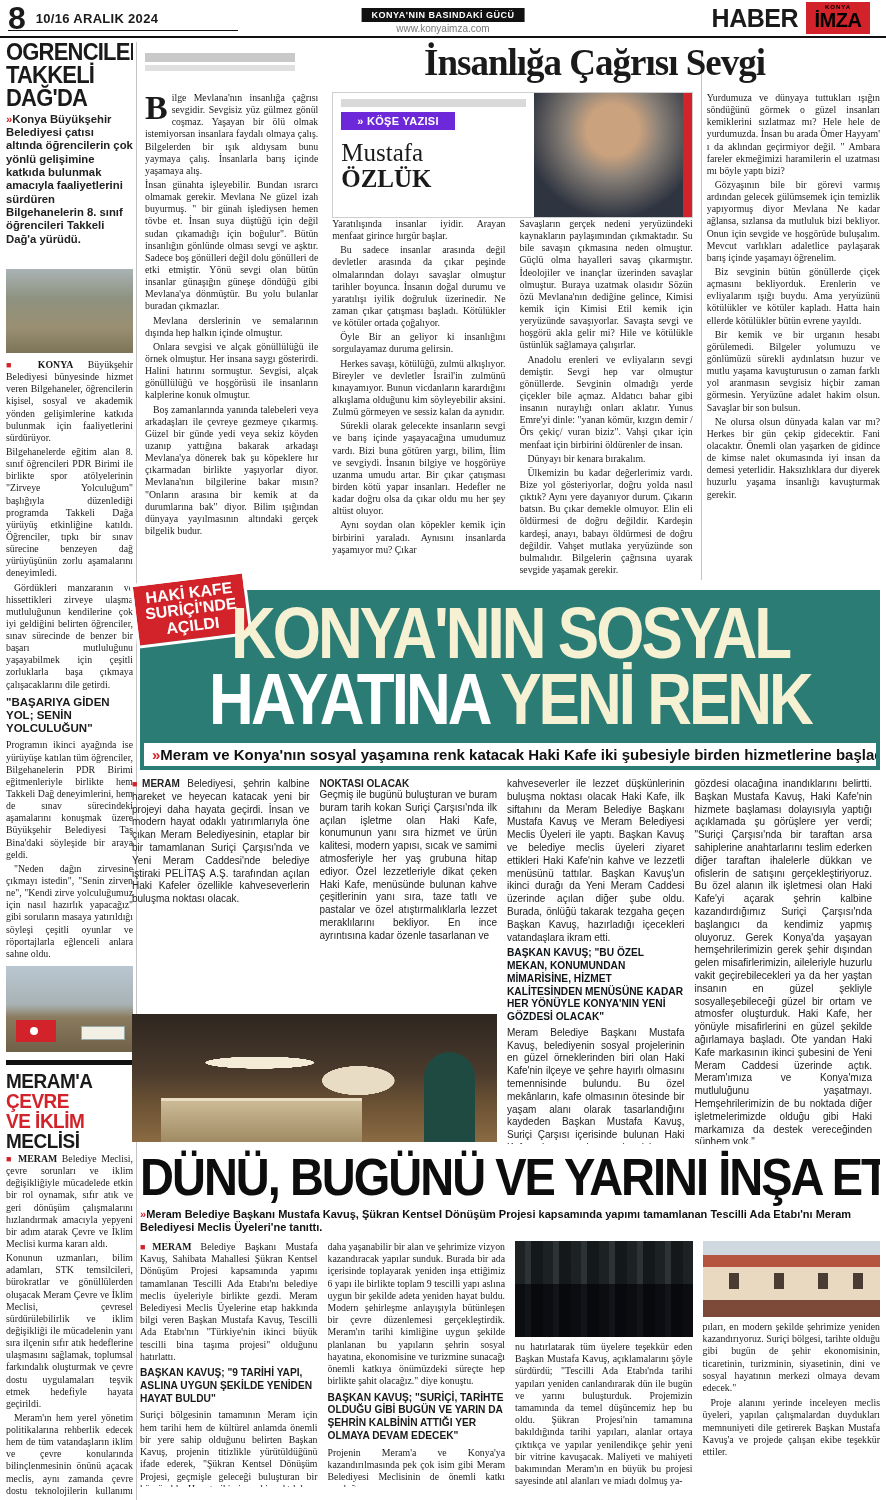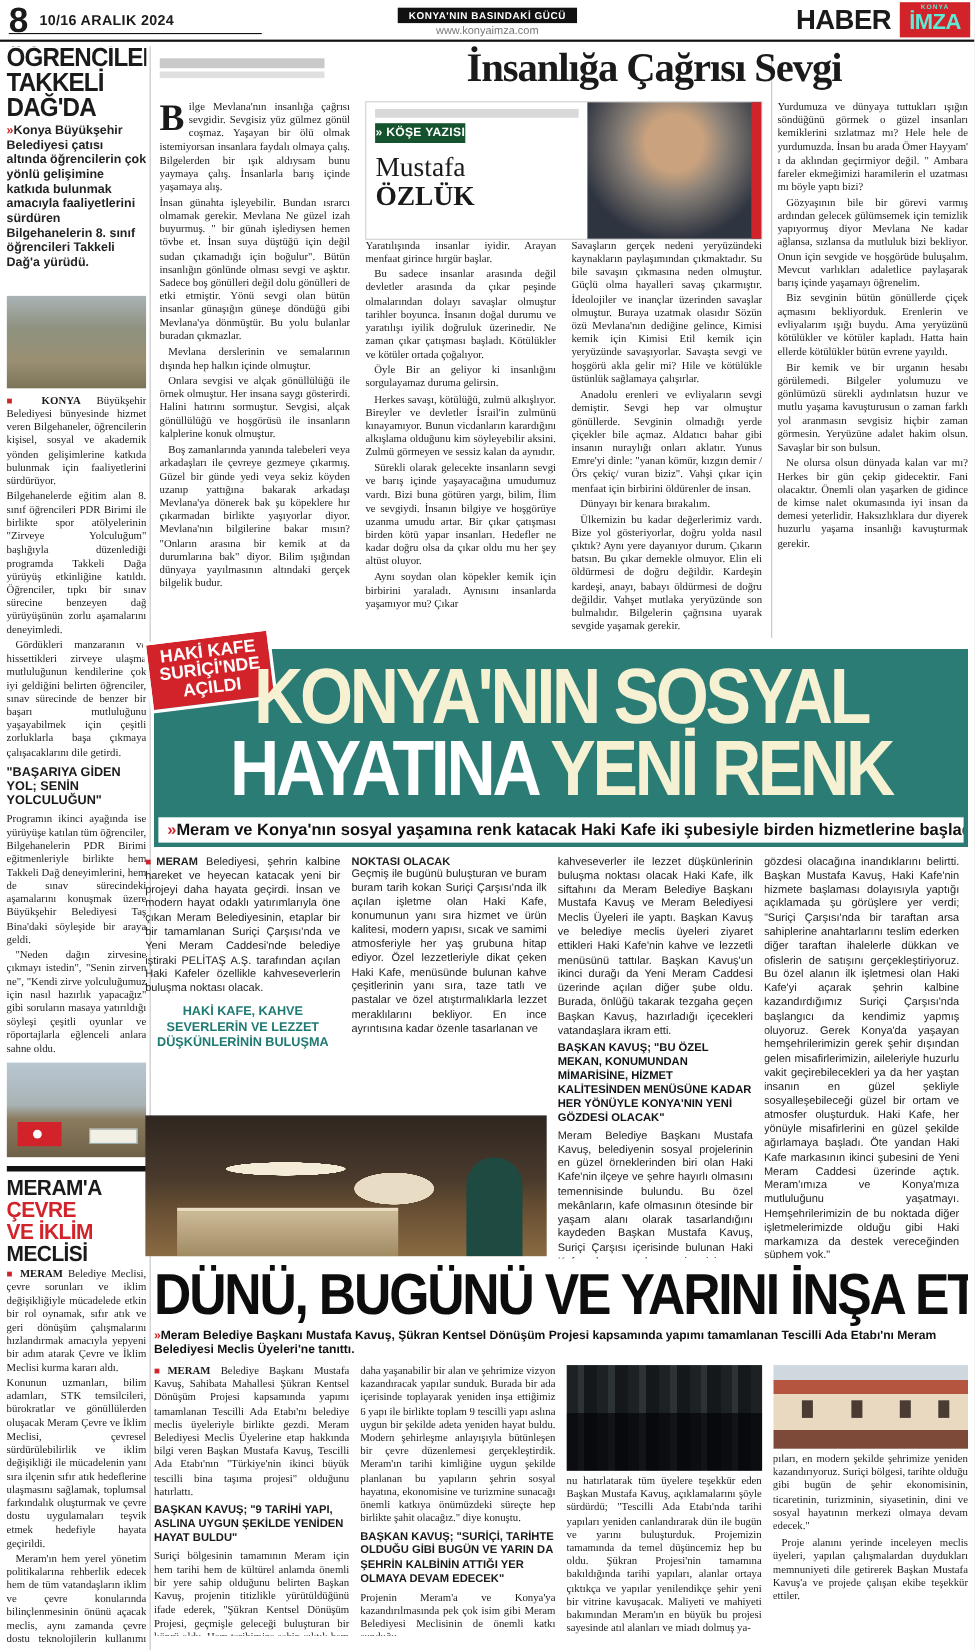--- a/index.html
+++ b/index.html
@@ -11,23 +11,23 @@
   }
   
   .masthead { position:absolute; top:0; left:0; width:886px; height:38px;
     border-bottom:2px solid #111; display:flex; align-items:center; }
   .pagenum { font-family:"Liberation Sans",sans-serif; font-weight:900; font-size:32px; margin-left:8px; line-height:1; }
   .dateline { font-family:"Liberation Sans",sans-serif; font-weight:700; font-size:13px; margin-left:10px; letter-spacing:.3px; }
   .mast-center { position:absolute; left:50%; top:4px; transform:translateX(-50%); text-align:center; }
   .tagline { display:inline-block; background:#111; color:#fff; font-family:"Liberation Sans",sans-serif;
     font-weight:700; font-size:9px; padding:2px 10px; letter-spacing:.5px; }
   .website { font-family:"Liberation Sans",sans-serif; font-size:10px; color:#777; margin-top:1px; }
-  .mast-right { position:absolute; right:4px; top:2px; display:flex; align-items:center; gap:8px; }
+  .mast-right { position:absolute; right:16px; top:2px; display:flex; align-items:center; gap:8px; }
   .section-word { font-family:"Liberation Sans",sans-serif; font-weight:900; font-size:25px; letter-spacing:-.5px; }
-  .brand-box { background:#d2232a; color:#5eead4; width:64px; height:32px; text-align:center;
+  .brand-box { background:#d2232a; color:#000000; width:64px; height:32px; text-align:center;
     font-family:"Liberation Sans",sans-serif; line-height:1; padding-top:2px; }
   .brand-top { font-size:6px; font-weight:700; letter-spacing:1px; display:block; }
   .brand-main { font-size:20px; font-weight:900; letter-spacing:-.5px; display:block; }
   .mast-hline { position:absolute; top:30px; left:8px; width:230px; border-bottom:1.5px solid #111; }
 
   
   .vrule { position:absolute; width:1px; background:#c4c4c4; }
   .vrule-left { left:136px; top:42px; height:1458px; }
   .vrule-kose { left:701px; top:52px; height:528px; }
 
@@ -67,22 +67,22 @@
   .kose-grid { margin-top:8px; display:grid; grid-template-columns:repeat(4,1fr); grid-template-rows:126px auto;
     column-gap:14px; height:486px; }
   .kose-col { overflow:hidden; }
   .kc1 { grid-column:1; grid-row:1/3; }
   .kc2 { grid-column:2; grid-row:2; }
   .kc3 { grid-column:3; grid-row:2; }
   .kc4 { grid-column:4; grid-row:1/3; }
   .author-box { grid-column:2/4; grid-row:1; border:1px solid #cfcfcf; display:flex; position:relative; background:#fff; }
   .author-left { flex:1 1 55%; padding:6px 8px; }
   .author-graybar { height:8px; background:#d9d9d9; margin-bottom:4px; }
-  .kose-label { display:inline-block; background:#14532d; color:#fff; font-family:"Liberation Sans",sans-serif;
-    font-weight:800; font-size:11px; padding:3px 0; letter-spacing:.3px; }
+  .kose-label { display:inline-block; background:#6d28d9; color:#fff; font-family:"Liberation Sans",sans-serif;
+    font-weight:800; font-size:11px; padding:3px 16px; letter-spacing:.3px; }
   .author-name { margin-top:10px; font-family:"Liberation Serif",serif; line-height:1.02; }
   .author-first { font-size:25px; font-weight:400; display:block; }
   .author-last { font-size:25px; font-weight:700; display:block; }
   .author-photo { flex:0 0 44%; position:relative;
     background:radial-gradient(circle at 50% 30%, #caa27e 0 22%, #8a8178 40%, #2e3440 75%); }
   .red-stripe { position:absolute; right:0; top:0; bottom:0; width:9px; background:#d2232a; }
   .dropcap { float:left; font-size:34px; font-weight:700; line-height:.85; padding:2px 4px 0 0; font-family:"Liberation Serif",serif; }
 
   
   .banner { position:absolute; left:140px; top:590px; width:740px; height:180px; background:#2b7c74; }
@@ -268,21 +268,20 @@
       <div class="banner-line" data-interactable="false">KONYA'NIN SOSYAL</div>
       <div class="banner-line" data-interactable="false"><span class="white" data-interactable="false">HAYATINA</span><span data-interactable="false"> YENİ RENK</span></div>
     </div>
     <div class="banner-strip" data-interactable="false"><span class="chev" data-interactable="false">»</span><span data-interactable="false">Meram ve Konya'nın sosyal yaşamına renk katacak Haki Kafe iki şubesiyle birden hizmetlerine başladı.</span></div>
   </section>
 
   <section class="haki" data-interactable="false">
     <div class="haki-grid" data-interactable="false">
       <div class="hc1" data-interactable="false">
         <p class="haki-lead" data-interactable="false"><span class="sq" data-interactable="false">■</span><b data-interactable="false">MERAM</b> <span data-interactable="false">Belediyesi, şehrin kalbine hareket ve heyecan katacak yeni bir projeyi daha hayata geçirdi. İnsan ve modern hayat odaklı yatırımlarıyla öne çıkan Meram Belediyesinin, etaplar bir bir tamamlanan Suriçi Çarşısı'nda ve Yeni Meram Caddesi'nde belediye iştiraki PELİTAŞ A.Ş. tarafından açılan Haki Kafeler özellikle kahveseverlerin buluşma noktası olacak.</span></p>
-        <div class="teal-subhead" data-interactable="false">HAKİ KAFE, KAHVE SEVERLERİN VE LEZZET DÜŞKÜNLERİNİN BULUŞMA</div>
       </div>
       <div class="hc2" data-interactable="false">
         <div class="col-heading" data-interactable="false">NOKTASI OLACAK</div>
         <div data-interactable="false">
             <p data-interactable="false">Geçmiş ile bugünü buluşturan ve buram buram tarih kokan Suriçi Çarşısı'nda ilk açılan işletme olan Haki Kafe, konumunun yanı sıra hizmet ve ürün kalitesi, modern yapısı, sıcak ve samimi atmosferiyle her yaş grubuna hitap ediyor. Özel lezzetleriyle dikat çeken Haki Kafe, menüsünde bulunan kahve çeşitlerinin yanı sıra, taze tatlı ve pastalar ve özel atıştırmalıklarla lezzet meraklılarını bekliyor. En ince ayrıntısına kadar özenle tasarlanan ve</p>
           </div>
       </div>
       <div class="photo cafe hphoto" data-interactable="false">
         <span class="cafe-counter" data-interactable="false"></span>
         <span class="cafe-door" data-interactable="false"></span>

